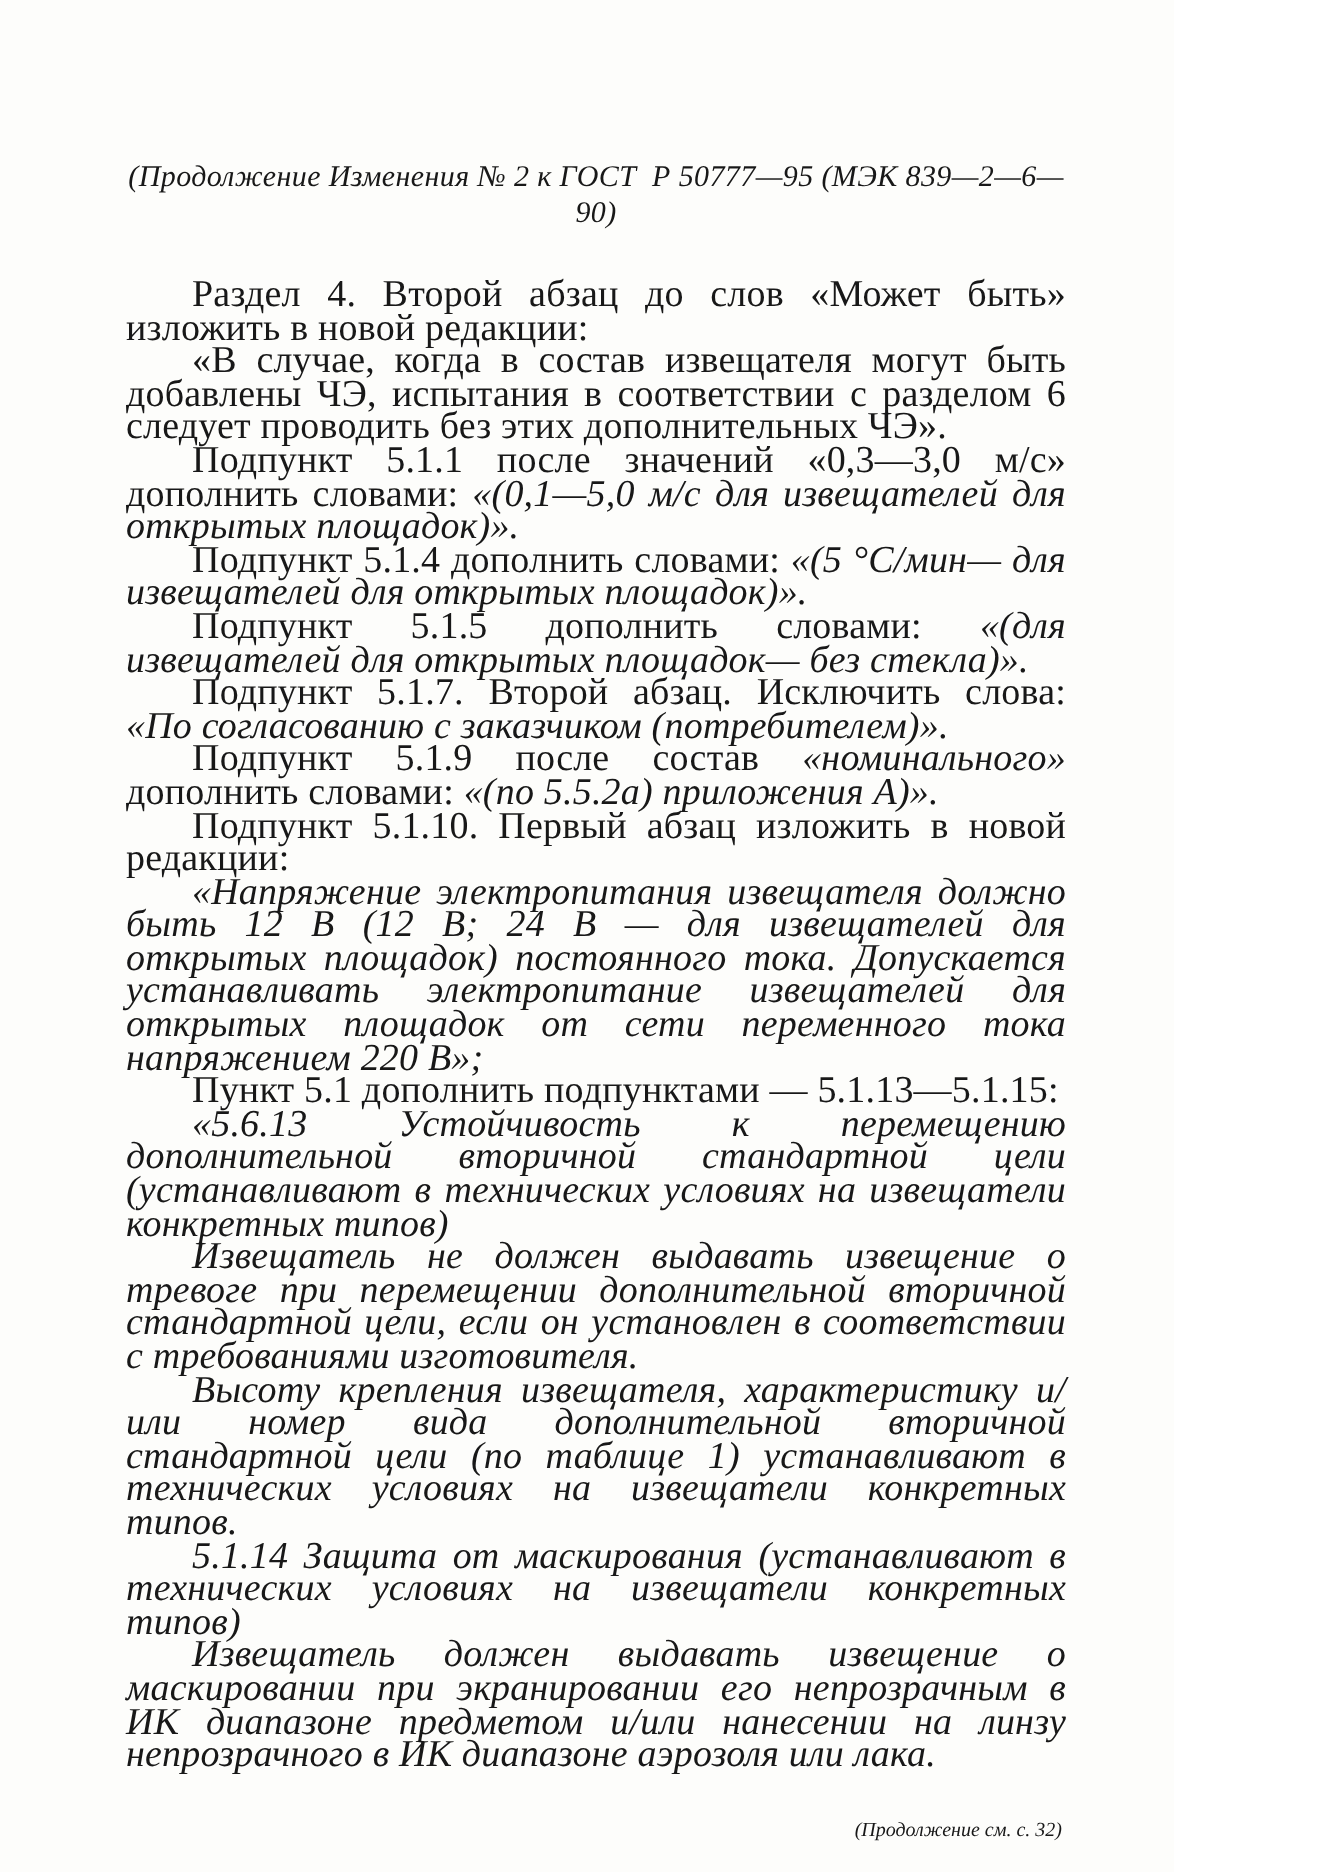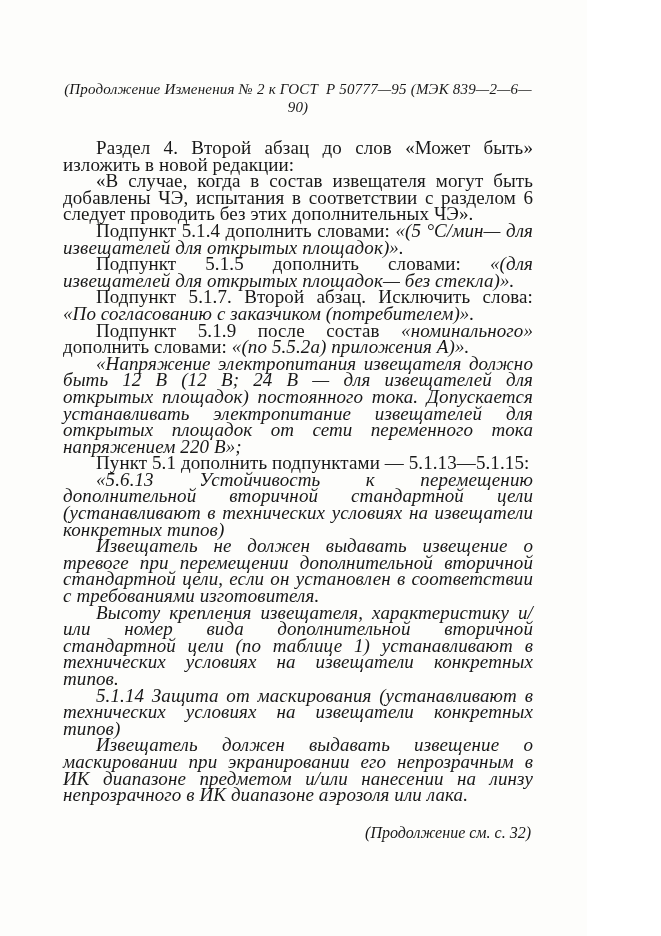--- a/index.html
+++ b/index.html
@@ -38,37 +38,39 @@
     line-height: 16.6px;
     letter-spacing: 0.1px;
   }
   .doc-body p.para span.it {
     font-style: italic;
   }
   .footer-note {
     margin: 20px 2px 0 0;
     text-align: right;
     font-style: italic;
-    font-size: 16px;
+    font-size: 10px;
     line-height: 18px;
   }
 </style>
 </head>
 <body>
 
 <div class="page">
   <p class="header-note">(Продолжение Изменения № 2 к ГОСТ  Р 50777—95 (МЭК 839—2—6—90)</p>
 
   <div class="doc-body">
       <p class="para"><span>Раздел 4. Второй абзац до слов «Может быть» изложить в новой редакции:</span></p>
       <p class="para"><span>«В случае, когда в состав извещателя могут быть добавлены ЧЭ, испытания в соответствии с разделом 6 следует проводить без этих дополнительных ЧЭ».</span></p>
+      <p class="para"><span>Подпункт 5.1.1 после значений «0,3—3,0 м/с» дополнить словами: </span><span class="it">«(0,1—5,0 м/с для извещателей для открытых площадок)».</span></p>
       <p class="para"><span>Подпункт 5.1.4 дополнить словами: </span><span class="it">«(5 °С/мин— для извещателей для открытых площадок)».</span></p>
       <p class="para"><span>Подпункт 5.1.5 дополнить словами: </span><span class="it">«(для извещателей для открытых площадок— без стекла)».</span></p>
       <p class="para"><span>Подпункт 5.1.7. Второй абзац. Исключить слова: </span><span class="it">«По согласованию с заказчиком (потребителем)».</span></p>
       <p class="para"><span>Подпункт 5.1.9 после состав </span><span class="it">«номинального»</span><span> дополнить словами: </span><span class="it">«(по 5.5.2а) приложения А)».</span></p>
+      <p class="para"><span>Подпункт 5.1.10. Первый абзац изложить в новой редакции:</span></p>
       <p class="para"><span class="it">«Напряжение электропитания извещателя должно быть 12 В (12 В; 24 В — для извещателей для открытых площадок) постоянного тока. Допускается устанавливать электропитание извещателей для открытых площадок от сети переменного тока напряжением 220 В»;</span></p>
       <p class="para"><span>Пункт 5.1 дополнить подпунктами — 5.1.13—5.1.15:</span></p>
       <p class="para"><span class="it">«5.6.13 Устойчивость к перемещению дополнительной вторичной стандартной цели (устанавливают в технических условиях на извещатели конкретных типов)</span></p>
       <p class="para"><span class="it">Извещатель не должен выдавать извещение о тревоге при перемещении дополнительной вторичной стандартной цели, если он установлен в соответствии с требованиями изготовителя.</span></p>
       <p class="para"><span class="it">Высоту крепления извещателя, характеристику и/или номер вида дополнительной вторичной стандартной цели (по таблице 1) устанавливают в технических условиях на извещатели конкретных типов.</span></p>
       <p class="para"><span class="it">5.1.14 Защита от маскирования (устанавливают в технических условиях на извещатели конкретных типов)</span></p>
       <p class="para"><span class="it">Извещатель должен выдавать извещение о маскировании при экранировании его непрозрачным в ИК диапазоне предметом и/или нанесении на линзу непрозрачного в ИК диапазоне аэрозоля или лака.</span></p>
     </div>
 
   <p class="footer-note">(Продолжение см. с. 32)</p>

